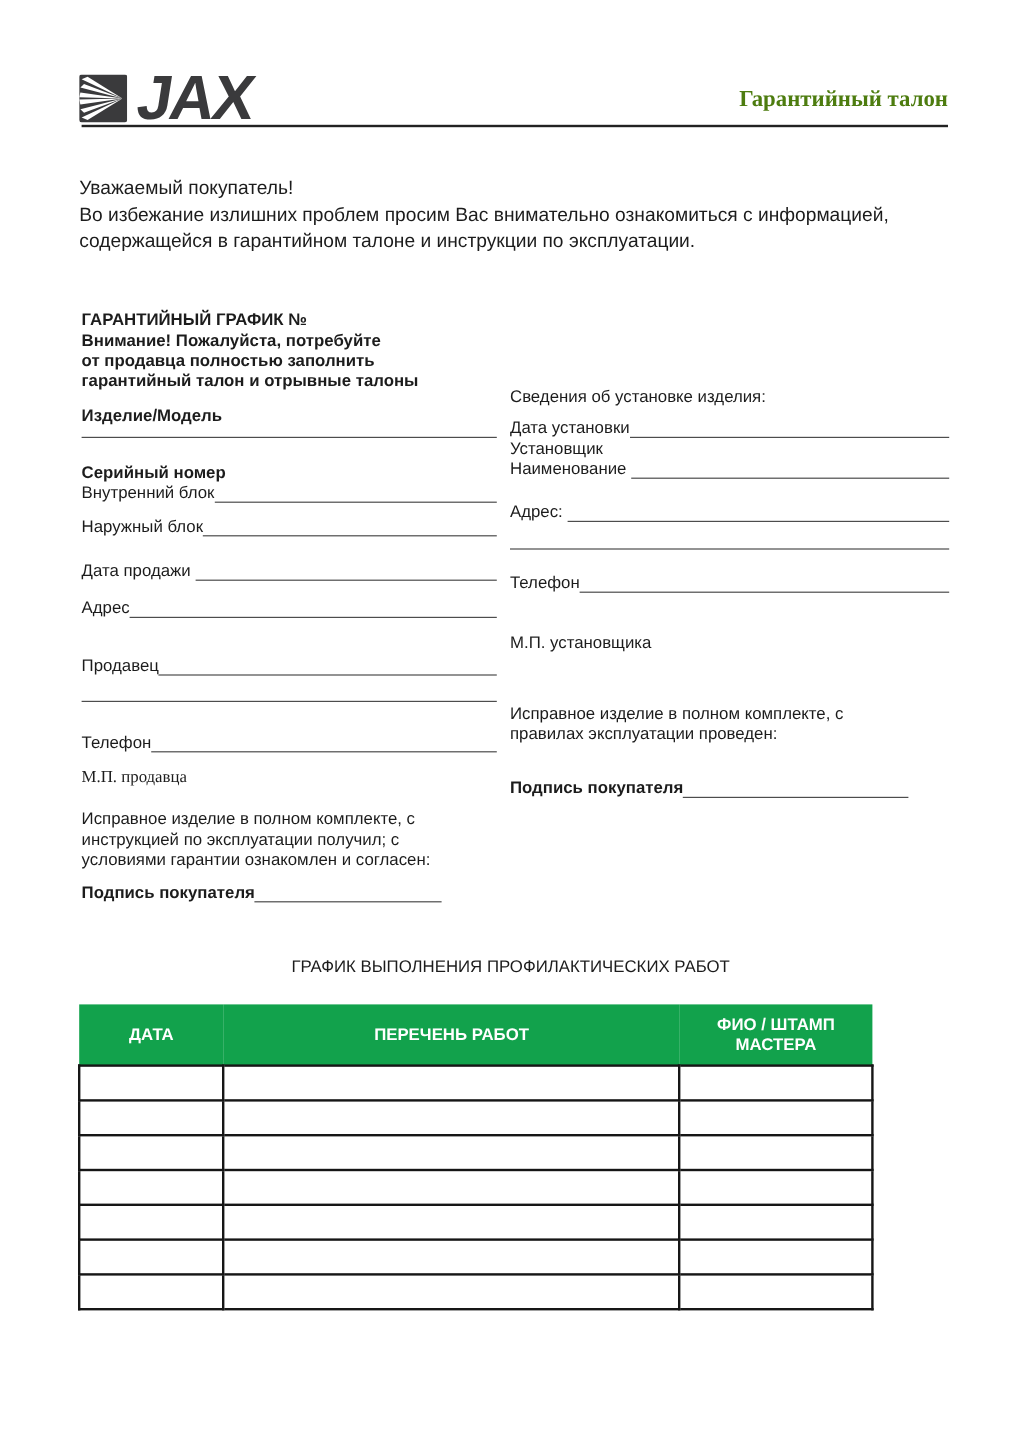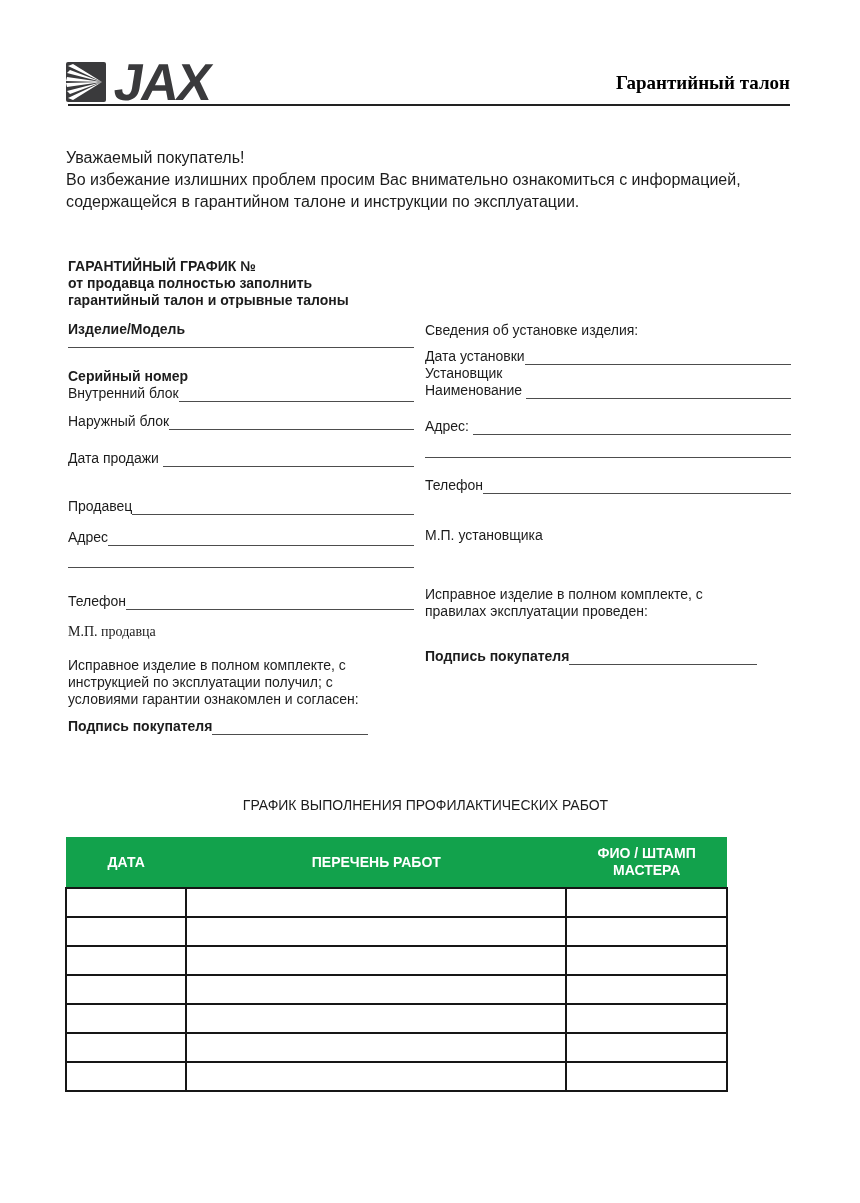--- a/index.html
+++ b/index.html
@@ -3,21 +3,21 @@
 <meta charset="utf-8">
 <style>
   html,body{margin:0;padding:0;background:#fff;}
   .page{position:relative;width:860px;height:1203px;background:#fff;overflow:hidden;
         font-family:"Liberation Sans",sans-serif;color:#1c1c1c;}
   
   .logo{position:absolute;left:66px;top:62px;display:flex;align-items:center;gap:9px;}
   .brand{display:inline-block;font-size:52px;font-weight:bold;color:var(--logo-gray,#3a3a3c);
          transform:skewX(-9deg);letter-spacing:-2px;line-height:40px;}
   .doc-title{position:absolute;top:72px;right:70px;font-family:"Liberation Serif",serif;
-             font-weight:bold;font-size:19px;color:#000000;}
+             font-weight:bold;font-size:19px;color:#4d7c0f;}
   .rule{position:absolute;left:68px;top:104px;width:722px;height:2px;background:#222;}
   
   .intro{position:absolute;left:66px;top:147px;font-size:16px;line-height:22px;}
   
   .col{position:absolute;font-size:14px;line-height:17px;}
   .col-left{left:68px;top:258px;width:346px;}
   .col-right{left:425px;top:322px;width:366px;}
   .b{font-weight:bold;}
   .field{display:flex;align-items:flex-end;height:17px;}
   .flabel{white-space:pre;}
@@ -63,46 +63,47 @@
     <div>Уважаемый покупатель!</div>
     <div>
         <div>Во избежание излишних проблем просим Вас внимательно ознакомиться с информацией,</div>
         <div>содержащейся в гарантийном талоне и инструкции по эксплуатации.</div>
       </div>
   </div>
 
   <div class="col col-left">
     <div class="b">
         <div>ГАРАНТИЙНЫЙ ГРАФИК №</div>
+        <div>Внимание! Пожалуйста, потребуйте</div>
         <div>от продавца полностью заполнить</div>
         <div>гарантийный талон и отрывные талоны</div>
       </div>
     <div class="b" style="margin-top:12px;">Изделие/Модель</div>
     <div class="field line-only short">
         <span class="fline"></span>
       </div>
     <div class="b" style="margin-top:20px;">Серийный номер</div>
     <div class="field">
       <span class="flabel">Внутренний блок</span>
         <span class="fline"></span>
     </div>
     <div class="field" style="margin-top:11px;">
       <span class="flabel">Наружный блок</span>
         <span class="fline"></span>
     </div>
     <div class="field" style="margin-top:20px;">
       <span class="flabel">Дата продажи </span>
         <span class="fline"></span>
     </div>
+    <div class="field" style="margin-top:14px;">
+      <span class="flabel">Адрес</span>
+        <span class="fline"></span>
+    </div>
     <div class="field" style="margin-top:31px;">
       <span class="flabel">Продавец</span>
-        <span class="fline"></span>
-    </div>
-    <div class="field" style="margin-top:14px;">
-      <span class="flabel">Адрес</span>
         <span class="fline"></span>
     </div>
     <div class="field line-only" style="margin-top:5px;">
         <span class="fline"></span>
       </div>
     <div class="field" style="margin-top:25px;">
       <span class="flabel">Телефон</span>
         <span class="fline"></span>
     </div>
     <div style="margin-top:13px;font-family:Liberation Serif, serif;">М.П. продавца</div>

